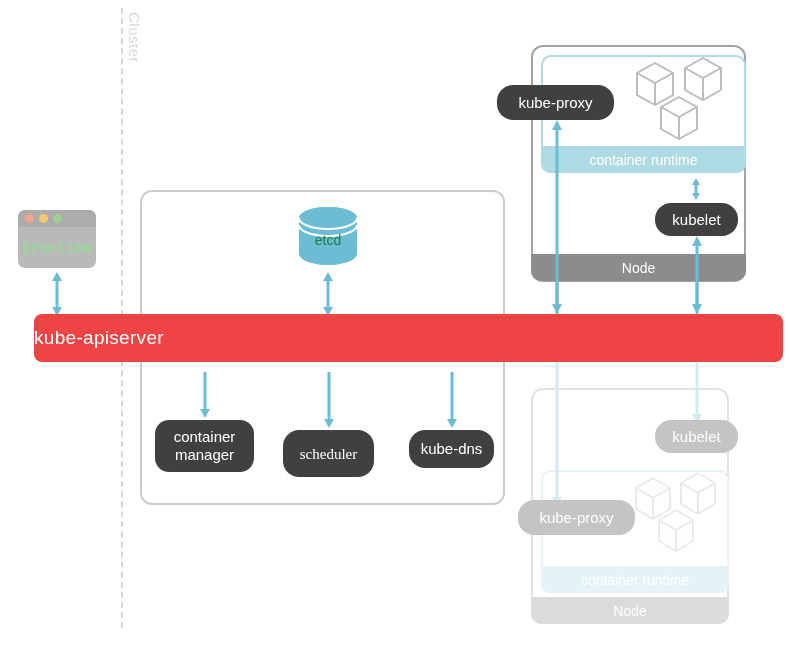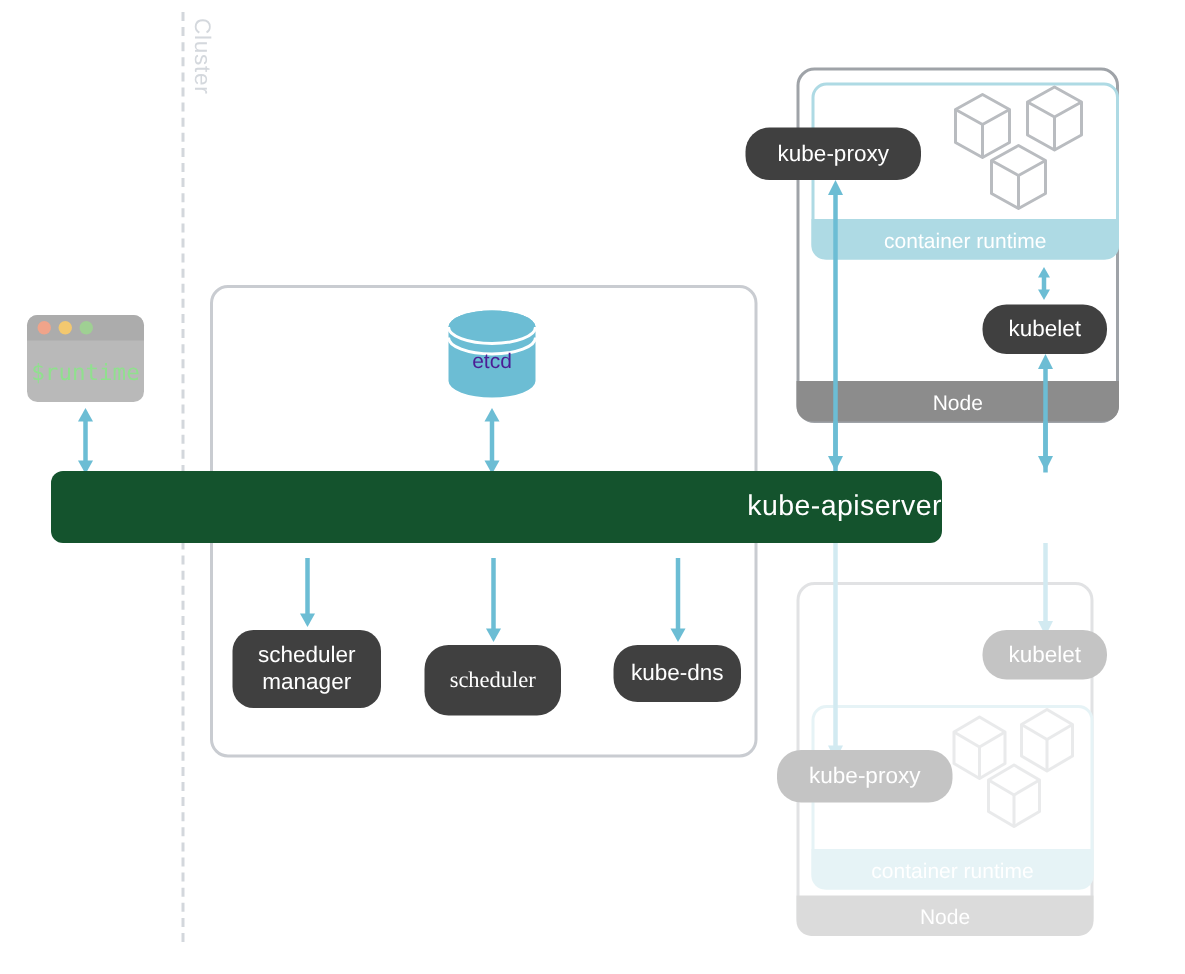--- a/index.html
+++ b/index.html
@@ -77,31 +77,31 @@
     letter-spacing: .3px;
   }
 
   
   .etcd {
     left: 297px; top: 205px; width: 62px; height: 62px;
   }
   .etcd svg { display: block; }
   .etcd-label {
     left: 297px; top: 232px; width: 62px;
-    text-align: center; color: #4c1d95; font-size: 14px;
+    text-align: center; color: #15803d; font-size: 14px;
   }
 
   
   .apiserver {
-    left: 34px; top: 314px; width: 594px; height: 48px;
-    background: #14532d;
+    left: 34px; top: 314px; width: 749px; height: 48px;
+    background: #ef4444;
     border-radius: 8px;
     color: #ffffff;
     font-size: 19px;
-    display: flex; align-items: center; justify-content: flex-end;
+    display: flex; align-items: center; justify-content: flex-start;
     letter-spacing: .3px;
     z-index: 6;
   }
 
   
   .pill {
     background: #404040;
     border-radius: 16px;
     color: #ffffff;
     display: flex; align-items: center; justify-content: center;
@@ -240,21 +240,21 @@
     </svg>
   </div>
   <div class="arrow" style="left:444px; top:372px;">
     <svg width="16" height="56" viewBox="0 0 16 56">
       <line x1="8" y1="0" x2="8" y2="49" stroke="#6cbdd4" stroke-width="3"></line>
       <polygon points="8,56 13,47 3,47" fill="#6cbdd4"></polygon>
     </svg>
   </div>
 
   <div class="abs pill pill-ctrl">
-    <span>scheduler manager</span>
+    <span>container manager</span>
   </div>
   <div class="abs pill pill-sched">
     <span>scheduler</span>
   </div>
   <div class="abs pill pill-dns">
     <span>kube-dns</span>
   </div>
 
   <div class="abs apiserver">
     <span>kube-apiserver</span>

